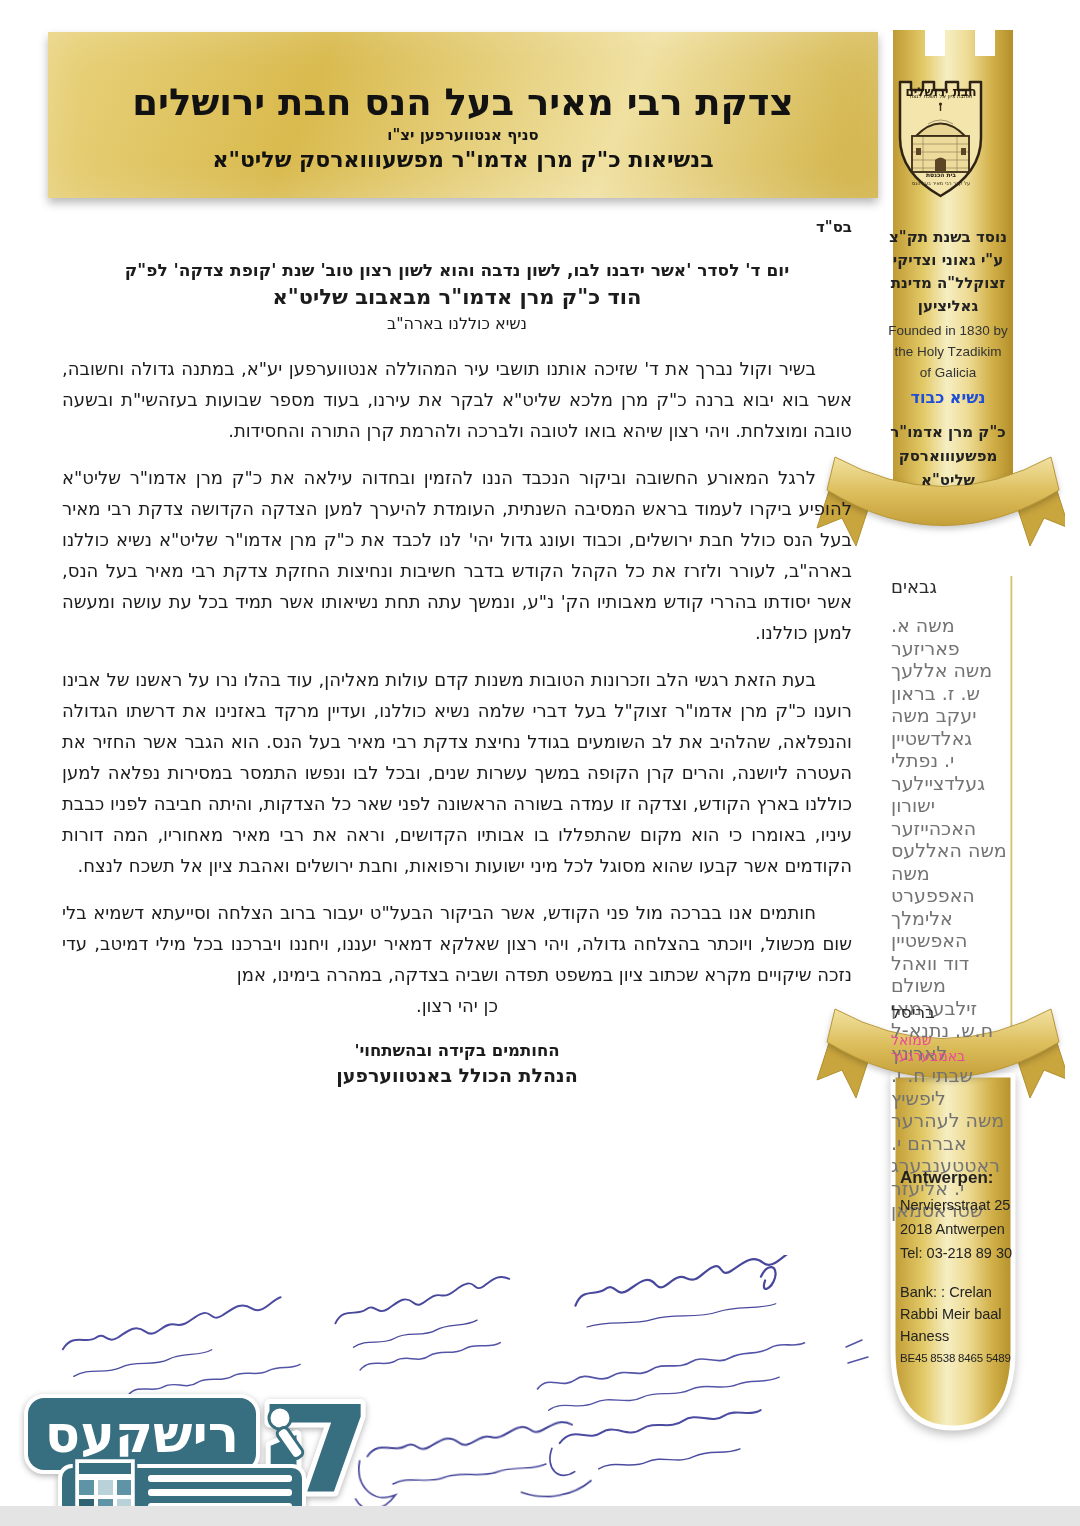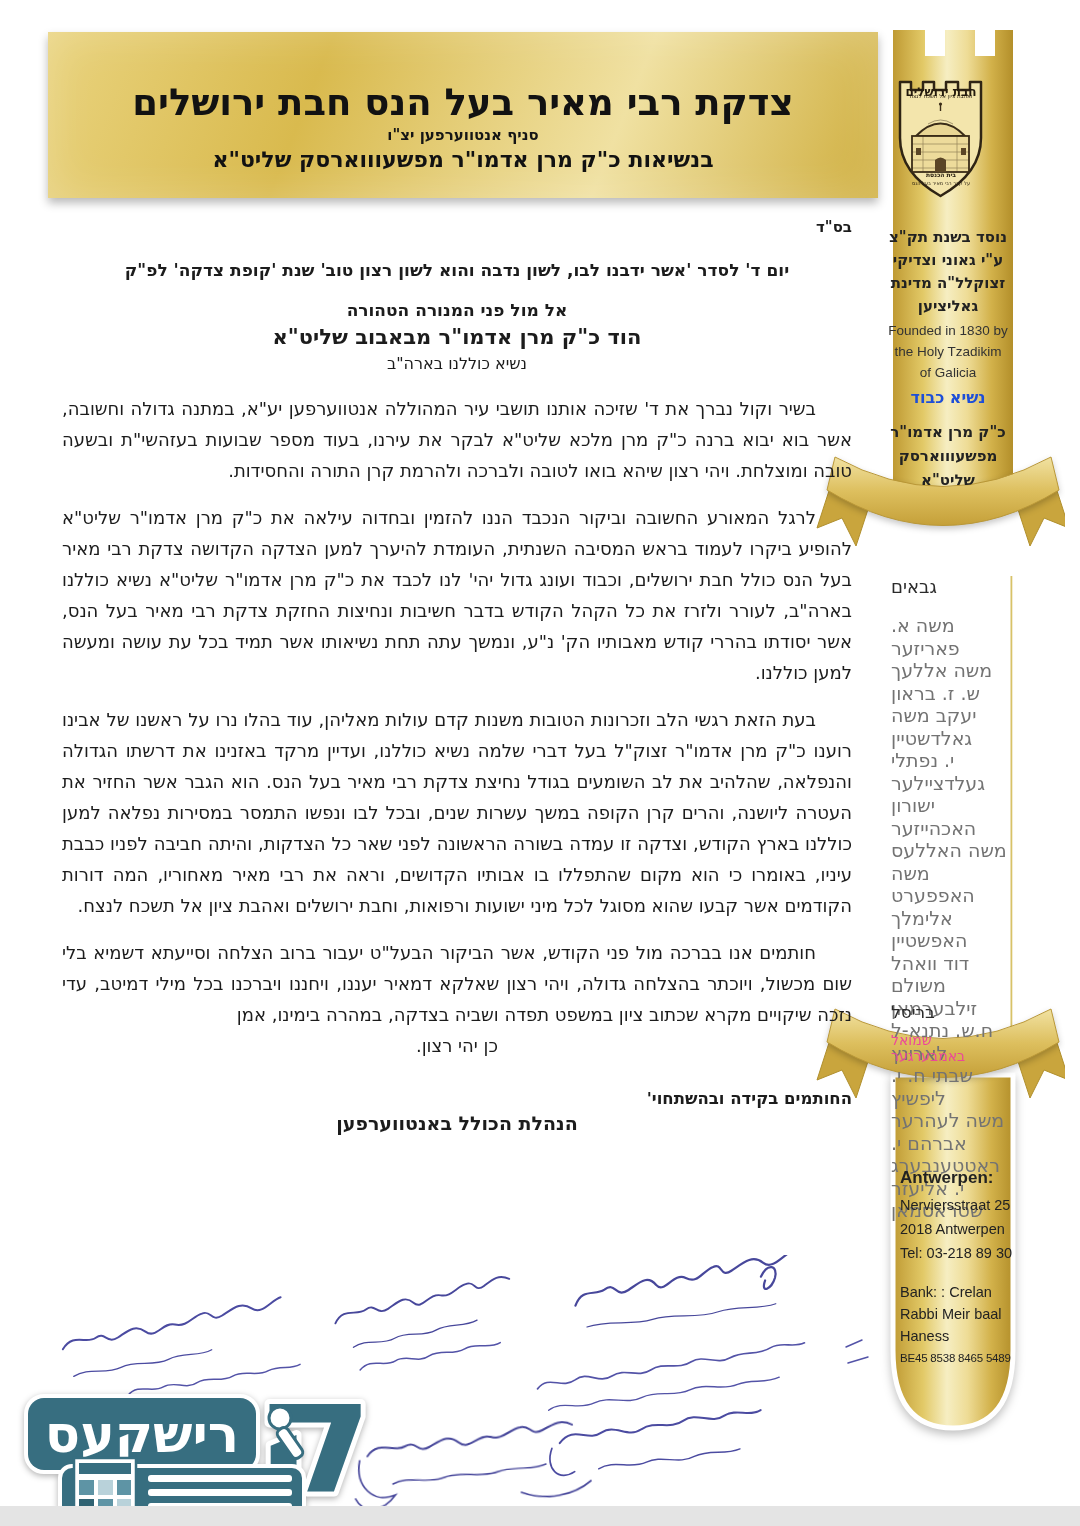--- a/index.html
+++ b/index.html
@@ -23,21 +23,21 @@
   
   .letter{ position:absolute; left:62px; top:218px; width:790px; direction:rtl; z-index:2; }
   .bsd{ text-align:right; font-size:15px; font-weight:bold; }
   .date-line{ text-align:center; font-weight:bold; font-size:17px; margin-top:24px; }
   .addr1{ text-align:center; font-size:17px; font-weight:bold; margin-top:20px; }
   .addr2{ text-align:center; font-size:21px; font-weight:bold; margin-top:5px; }
   .addr3{ text-align:center; font-size:16px; margin-top:5px; }
   .para{ font-size:18px; line-height:31px; text-align:justify; text-indent:36px; margin-top:16px; }
   .para.first{ margin-top:20px; }
   .last-line{ text-align:center; font-size:18px; line-height:31px; }
-  .closing1{ font-size:16.5px; font-weight:bold; margin-top:28px; }
+  .closing1{ text-align:center; font-size:16.5px; font-weight:bold; margin-top:20px; }
   .closing2{ text-align:center; font-size:19px; font-weight:bold; margin-top:4px; }
 
   
   .sb{ position:absolute; left:885px; width:126px; text-align:center; direction:rtl; z-index:3; }
   .founded-he{ top:226px; font-size:15px; font-weight:bold; line-height:23px; color:#222; }
   .founded-en{ top:320px; font-size:13.5px; line-height:21px; color:#333;
                font-family:"Liberation Sans", sans-serif; direction:ltr; }
   .nasi{ top:388px; font-size:16px; font-weight:bold; color:#1d4ed8; }
   .honorary{ top:420px; font-size:15px; font-weight:bold; line-height:24px; color:#222; }
   .sb-right{ text-align:left; padding-left:8px; padding-right:0; left:883px; width:124px; }
@@ -126,21 +126,20 @@
 
 <div class="header-plate">
   <div class="hp1">צדקת רבי מאיר בעל הנס חבת ירושלים</div>
   <div class="hp2">סניף אנטווערפען יצ"ו</div>
   <div class="hp3">בנשיאות כ"ק מרן אדמו"ר מפשעוווארסק שליט"א</div>
 </div>
 
 <div class="letter">
   <div class="bsd">בס"ד</div>
   <div class="date-line">יום ד' לסדר 'אשר ידבנו לבו, לשון נדבה והוא לשון רצון טוב' שנת 'קופת צדקה' לפ"ק</div>
-  <div class="addr1">אל מול פני המנורה הטהורה</div>
   <div class="addr2">הוד כ"ק מרן אדמו"ר מבאבוב שליט"א</div>
   <div class="addr3">נשיא כוללנו בארה"ב</div>
   <div class="para first">בשיר וקול נברך את ד' שזיכה אותנו תושבי עיר המהוללה אנטווערפען יע"א, במתנה גדולה וחשובה, אשר בוא יבוא ברנה כ"ק מרן מלכא שליט"א לבקר את עירנו, בעוד מספר שבועות בעזהשי"ת ובשעה טובה ומוצלחת. ויהי רצון שיהא בואו לטובה ולברכה ולהרמת קרן התורה והחסידות.</div>
   <div class="para">לרגל המאורע החשובה וביקור הנכבד הננו להזמין ובחדוה עילאה את כ"ק מרן אדמו"ר שליט"א להופיע ביקרו לעמוד בראש המסיבה השנתית, העומדת להיערך למען הצדקה הקדושה צדקת רבי מאיר בעל הנס כולל חבת ירושלים, וכבוד ועונג גדול יהי' לנו לכבד את כ"ק מרן אדמו"ר שליט"א נשיא כוללנו בארה"ב, לעורר ולזרז את כל הקהל הקודש בדבר חשיבות ונחיצות החזקת צדקת רבי מאיר בעל הנס, אשר יסודתו בהררי קודש מאבותיו הק' נ"ע, ונמשך עתה תחת נשיאותו אשר תמיד בכל עת עושה ומעשה למען כוללנו.</div>
   <div class="para">בעת הזאת רגשי הלב וזכרונות הטובות משנות קדם עולות מאליהן, עוד בהלו נרו על ראשנו של אבינו רוענו כ"ק מרן אדמו"ר זצוק"ל בעל דברי שלמה נשיא כוללנו, ועדיין מרקד באזנינו את דרשתו הגדולה והנפלאה, שהלהיב את לב השומעים בגודל נחיצת צדקת רבי מאיר בעל הנס. הוא הגבר אשר החזיר את העטרה ליושנה, והרים קרן הקופה במשך עשרות שנים, ובכל לבו ונפשו התמסר במסירות נפלאה למען כוללנו בארץ הקודש, וצדקה זו עמדה בשורה הראשונה לפני שאר כל הצדקות, והיתה חביבה לפניו כבבת עיניו, באומרו כי הוא מקום שהתפללו בו אבותיו הקדושים, וראה את רבי מאיר מאחוריו, המה דורות הקודמים אשר קבעו שהוא מסוגל לכל מיני ישועות ורפואות, וחבת ירושלים ואהבת ציון אל תשכח לנצח.</div>
   <div class="para">חותמים אנו בברכה מול פני הקודש, אשר הביקור הבעל"ט יעבור ברוב הצלחה וסייעתא דשמיא בלי שום מכשול, ויוכתר בהצלחה גדולה, ויהי רצון שאלקא דמאיר יעננו, ויחננו ויברכנו בכל מילי דמיטב, עדי נזכה שיקויים מקרא שכתוב ציון במשפט תפדה ושביה בצדקה, במהרה בימינו, אמן</div>
   <div class="last-line">כן יהי רצון.</div>
   <div class="closing1">החותמים בקידה ובהשתחוי'</div>
   <div class="closing2">הנהלת הכולל באנטווערפען</div>
 </div>

